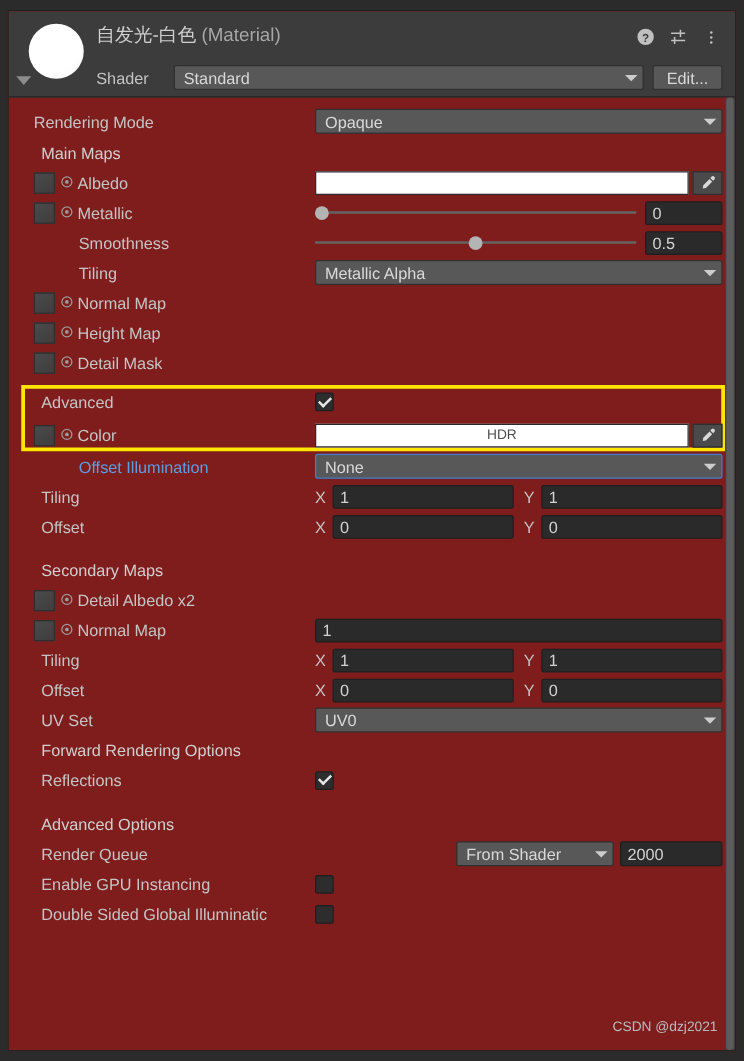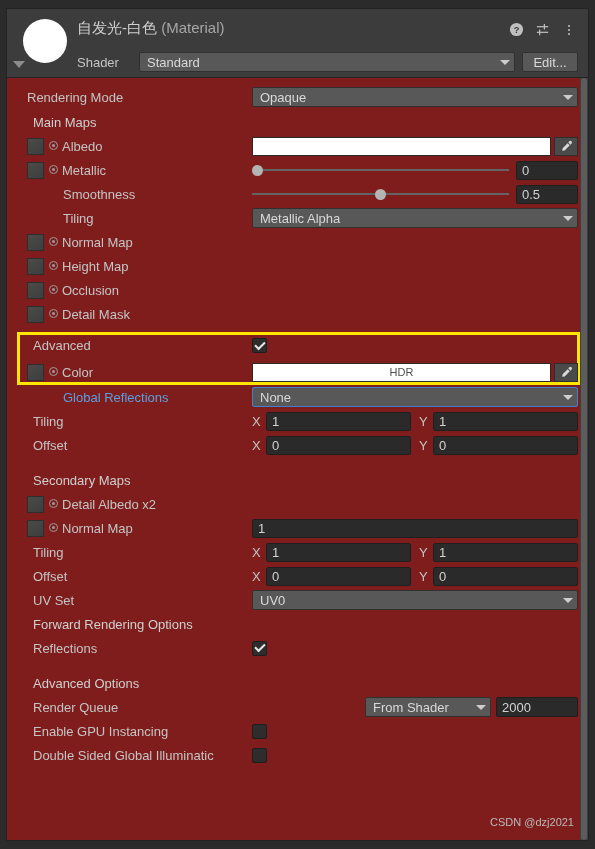--- a/index.html
+++ b/index.html
@@ -394,25 +394,20 @@
       <div class="pick-dot"></div>
       <div class="label">Normal Map</div>
     </div>
 
     <div class="row tight">
       <div class="tex-slot"></div>
       <div class="pick-dot"></div>
       <div class="label">Height Map</div>
     </div>
 
-    <div class="row tight">
-      <div class="tex-slot"></div>
-      <div class="pick-dot"></div>
-      <div class="label">Occlusion</div>
-    </div>
 
     <div class="row tight">
       <div class="tex-slot"></div>
       <div class="pick-dot"></div>
       <div class="label">Detail Mask</div>
     </div>
 
     <div class="spacer-sm"></div>
 
     <div style="position:relative">
@@ -436,21 +431,21 @@
           <div class="eyedropper">
             <svg width="13" height="13" viewBox="0 0 16 16">
                 <path d="M11.5 1.5a2 2 0 0 1 2.8 2.8l-1.4 1.4-2.8-2.8 1.4-1.4zM9.4 4l2.6 2.6-6.2 6.2-3.1.5.5-3.1L9.4 4z" fill="#d8d8d8"></path>
               </svg>
           </div>
         </div>
       </div>
     </div>
 
     <div class="row tight">
-      <div class="label blue lbl-indent2">Global Reflections</div>
+      <div class="label blue lbl-indent2">Offset Illumination</div>
       <div class="field-area">
         <div class="dropdown dd-field dd-focus">
           <span>None</span>
           <span class="caret"></span>
         </div>
       </div>
     </div>
 
     <div class="row tight">
       <div class="label" style="padding-left:6px">Tiling</div>

